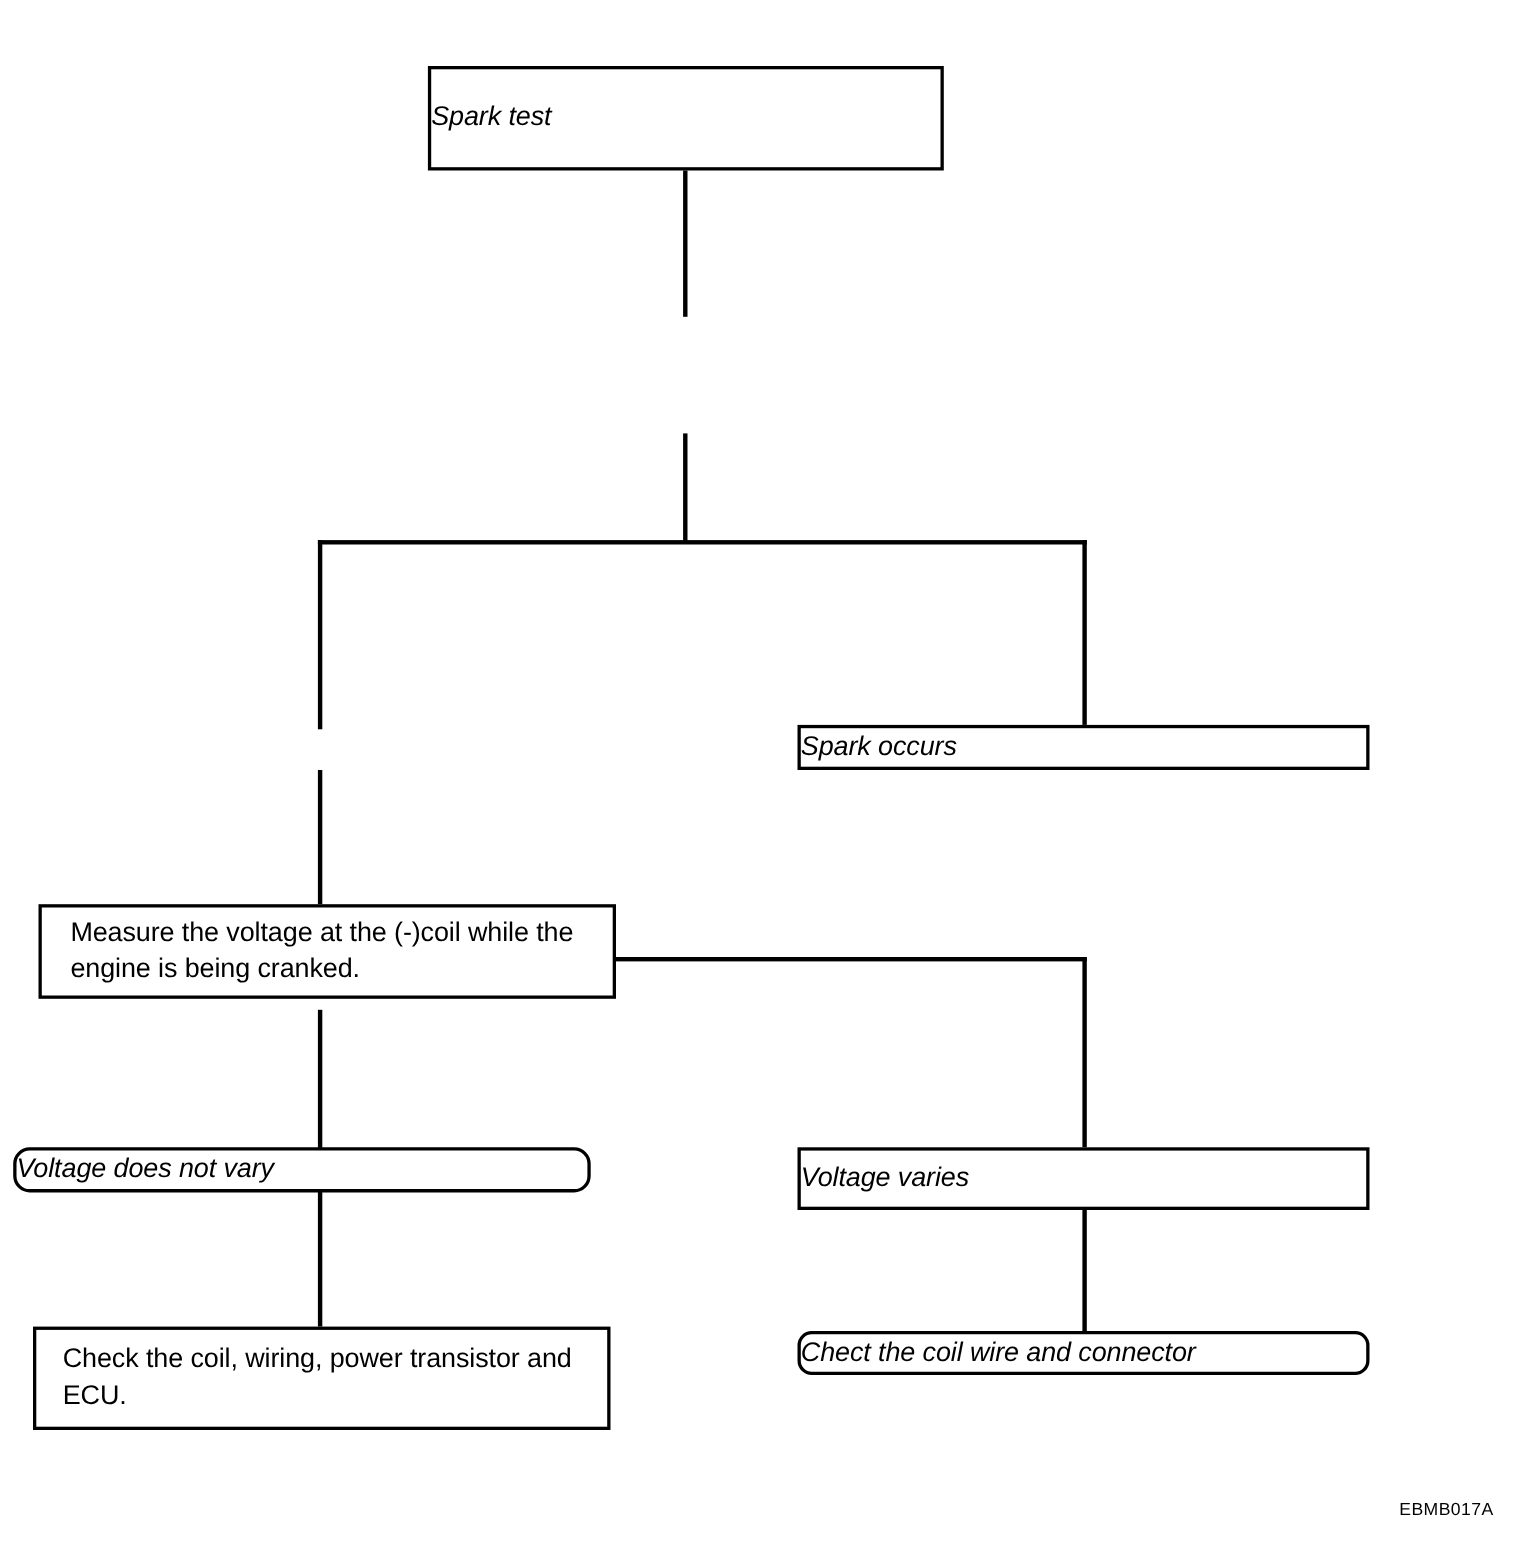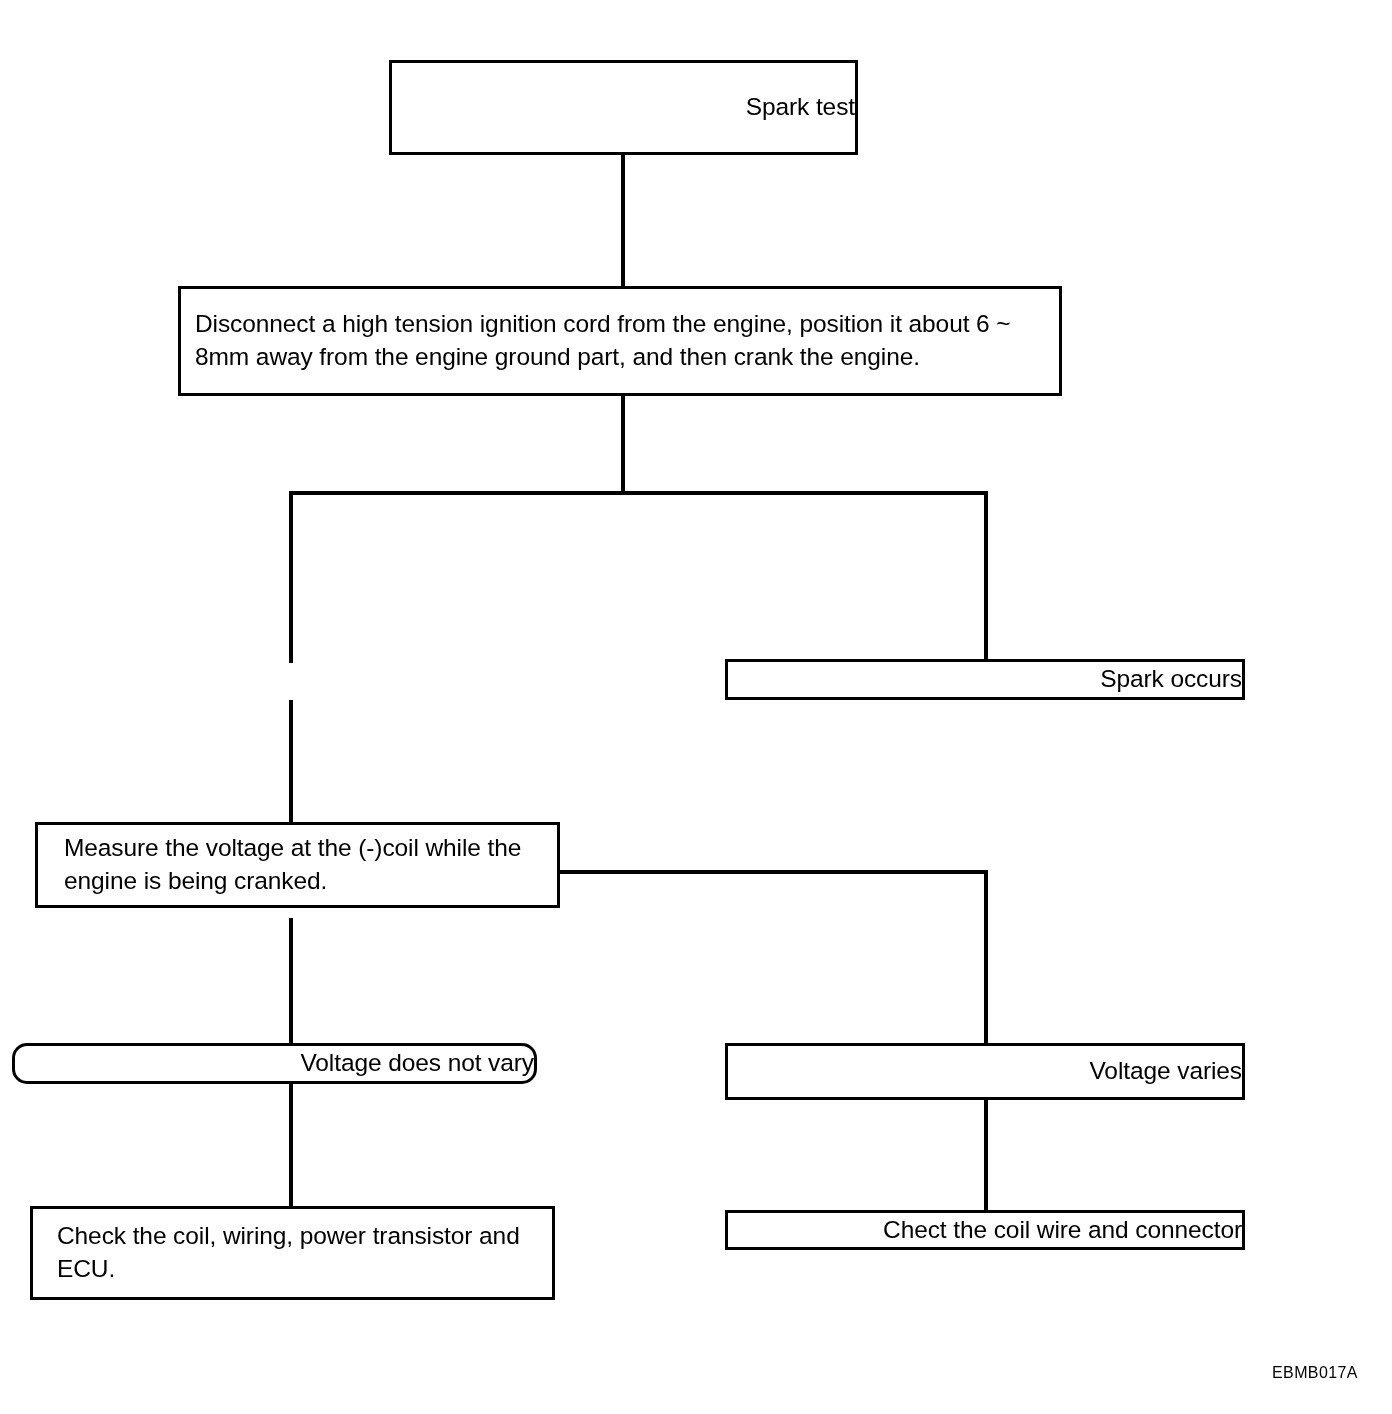--- a/index.html
+++ b/index.html
@@ -29,21 +29,21 @@
   }
   .node .txt {
     display: block;
     width: 100%;
     font-size: 24.5px;
     line-height: 1.33;
     letter-spacing: -0.1px;
     color: #000000;
     white-space: pre-line;
   }
-  .center .txt { text-align: right; }
+  .center .txt { text-align: left; font-style: italic; }
   .leftpad .txt { text-align: left; padding-left: 24px; padding-right: 14px; }
 
   
   #node-spark-test { left: 389px; top: 60px; width: 469px; height: 95px; }
 
   
   #node-disconnect { left: 178px; top: 286px; width: 884px; height: 110px; }
   #node-disconnect .txt { padding-left: 14px; padding-right: 10px; }
 
   
@@ -54,21 +54,21 @@
   #node-measure { left: 35px; top: 822px; width: 525px; height: 86px; }
   #node-measure .txt { padding-left: 26px; padding-right: 12px; }
 
   
   #node-volt-no  { left: 12px; top: 1043px; width: 525px; height: 41px; border-radius: 15px; }
   #node-volt-yes { left: 725px; top: 1043px; width: 520px; height: 57px; }
 
   
   #node-check-coil-ecu { left: 30px; top: 1206px; width: 525px; height: 94px; }
   #node-check-coil-ecu .txt { padding-left: 24px; padding-right: 12px; }
-  #node-check-wire     { left: 725px; top: 1210px; width: 520px; height: 40px; }
+  #node-check-wire     { left: 725px; top: 1210px; width: 520px; height: 40px; border-radius: 13px; }
 
   
   .line {
     position: absolute;
     background: #000000;
     z-index: 1;
   }
 
   
   #line-v1 { left: 621px; top: 153px; width: 4px; height: 135px; }
@@ -106,23 +106,20 @@
 <body>
 
 <div id="canvas">
 
   <div class="node center" id="node-spark-test">
     <span class="txt">Spark test</span>
   </div>
 
   <div class="line" id="line-v1"></div>
 
-  <div class="node leftpad" id="node-disconnect">
-    <span class="txt">Disconnect a high tension ignition cord from the engine, position it about 6 ~ 8mm away from the engine ground part, and then crank the engine.</span>
-  </div>
 
   <div class="line" id="line-v2"></div>
   <div class="line" id="line-h1"></div>
   <div class="line" id="line-v3"></div>
   <div class="line" id="line-v4"></div>
 
 
   <div class="node center" id="node-spark">
     <span class="txt">Spark occurs</span>
   </div>

